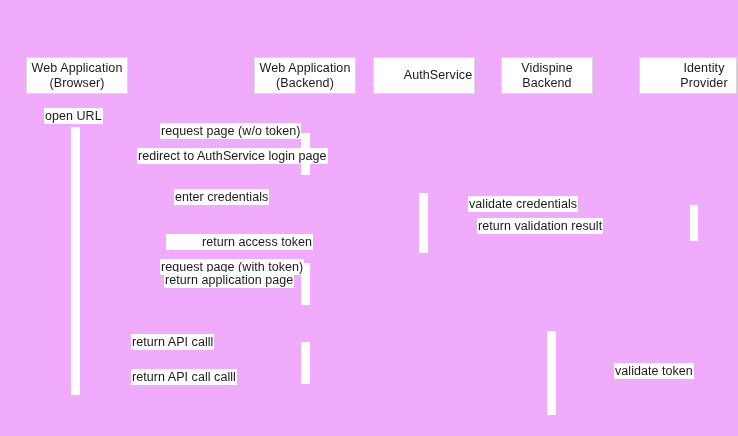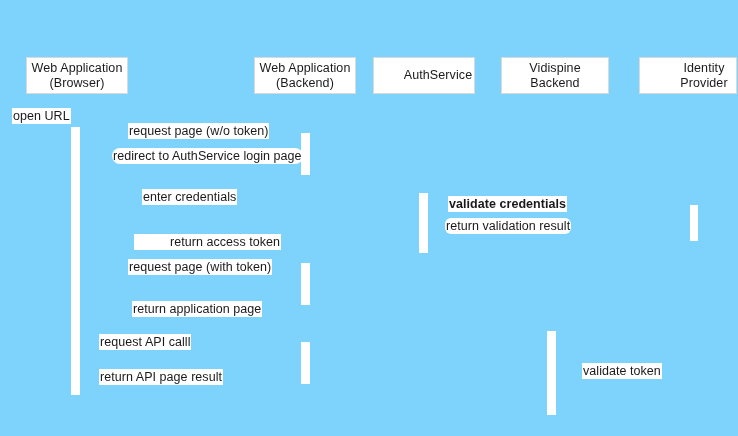--- a/index.html
+++ b/index.html
@@ -7,21 +7,21 @@
     padding: 0;
     background: #000000;
   }
   body {
     font-family: "Liberation Sans", sans-serif;
   }
   #diagram {
     position: relative;
     width: 738px;
     height: 436px;
-    background: #7dd3fc;
+    background: #f0abfc;
     overflow: hidden;
   }
   .participant-box {
     position: absolute;
     background: #ffffff;
     color: #1a1a1a;
     border: 1px solid #d9d9d9;
     box-sizing: border-box;
     display: flex;
     flex-direction: column;
@@ -45,63 +45,64 @@
     position: absolute;
     background: #ffffff;
     color: #1a1a1a;
     font-size: 12.5px;
     line-height: 16px;
     height: 16px;
     white-space: nowrap;
     padding: 0 1px;
     box-sizing: border-box;
     letter-spacing: 0.05px;
+    margin-left: 32px;
   }
 </style>
 </head>
 <body>
 
 <div id="diagram">
   <div id="participants-layer">
       <div class="participant-box" style="left: 26px; top: 57px; width: 102px; height: 37px;">
         <span class="participant-line1">Web Application</span>
         <span class="participant-line2">(Browser)</span>
       </div>
       <div class="participant-box" style="left: 254px; top: 57px; width: 102px; height: 37px;">
         <span class="participant-line1">Web Application</span>
         <span class="participant-line2">(Backend)</span>
       </div>
       <div class="participant-box" style="left: 373px; top: 57px; width: 102px; height: 37px; padding-left: 28px;">
         <span class="participant-line1">AuthService</span>
       </div>
-      <div class="participant-box" style="left: 501px; top: 57px; width: 108px; height: 37px;">
+      <div class="participant-box" style="left: 501px; top: 57px; width: 92px; height: 37px;">
         <span class="participant-line1">Vidispine</span>
         <span class="participant-line2">Backend</span>
       </div>
       <div class="participant-box" style="left: 639px; top: 57px; width: 98px; height: 37px; padding-left: 32px;">
         <span class="participant-line1">Identity</span>
         <span class="participant-line2">Provider</span>
       </div>
     </div>
   <div id="activations-layer">
       <div class="activation" style="left: 71px; top: 127px; width: 9px; height: 268px;"></div>
       <div class="activation" style="left: 301px; top: 133px; width: 9px; height: 42px;"></div>
       <div class="activation" style="left: 301px; top: 263px; width: 9px; height: 42px;"></div>
       <div class="activation" style="left: 301px; top: 342px; width: 9px; height: 42px;"></div>
       <div class="activation" style="left: 419px; top: 193px; width: 9px; height: 60px;"></div>
       <div class="activation" style="left: 547px; top: 331px; width: 9px; height: 84px;"></div>
       <div class="activation" style="left: 690px; top: 205px; width: 8px; height: 36px;"></div>
     </div>
   <div id="messages-layer">
       <div class="msg-label" style="left: 12px; top: 108px;">open URL</div>
       <div class="msg-label" style="left: 128px; top: 123px;">request page (w/o token)</div>
-      <div class="msg-label" style="left: 112px; top: 148px; border-radius: 8px;">redirect to AuthService login page</div>
+      <div class="msg-label" style="left: 105px; top: 148px;">redirect to AuthService login page</div>
       <div class="msg-label" style="left: 142px; top: 189px;">enter credentials</div>
-      <div class="msg-label" style="left: 448px; top: 196px; font-weight: bold;">validate credentials</div>
-      <div class="msg-label" style="left: 445px; top: 218px; border-radius: 6px;">return validation result</div>
+      <div class="msg-label" style="left: 436px; top: 196px;">validate credentials</div>
+      <div class="msg-label" style="left: 445px; top: 218px;">return validation result</div>
       <div class="msg-label" style="left: 134px; top: 234px; padding-left: 36px;">return access token</div>
       <div class="msg-label" style="left: 128px; top: 259px;">request page (with token)</div>
-      <div class="msg-label" style="left: 132px; top: 301px;">return application page</div>
-      <div class="msg-label" style="left: 99px; top: 334px;">request API calll</div>
-      <div class="msg-label" style="left: 99px; top: 369px;">return API page result</div>
+      <div class="msg-label" style="left: 132px; top: 272px;">return application page</div>
+      <div class="msg-label" style="left: 99px; top: 334px;">return API calll</div>
+      <div class="msg-label" style="left: 99px; top: 369px;">return API call calll</div>
       <div class="msg-label" style="left: 582px; top: 363px;">validate token</div>
     </div>
 </div>
 
 </body></html>

